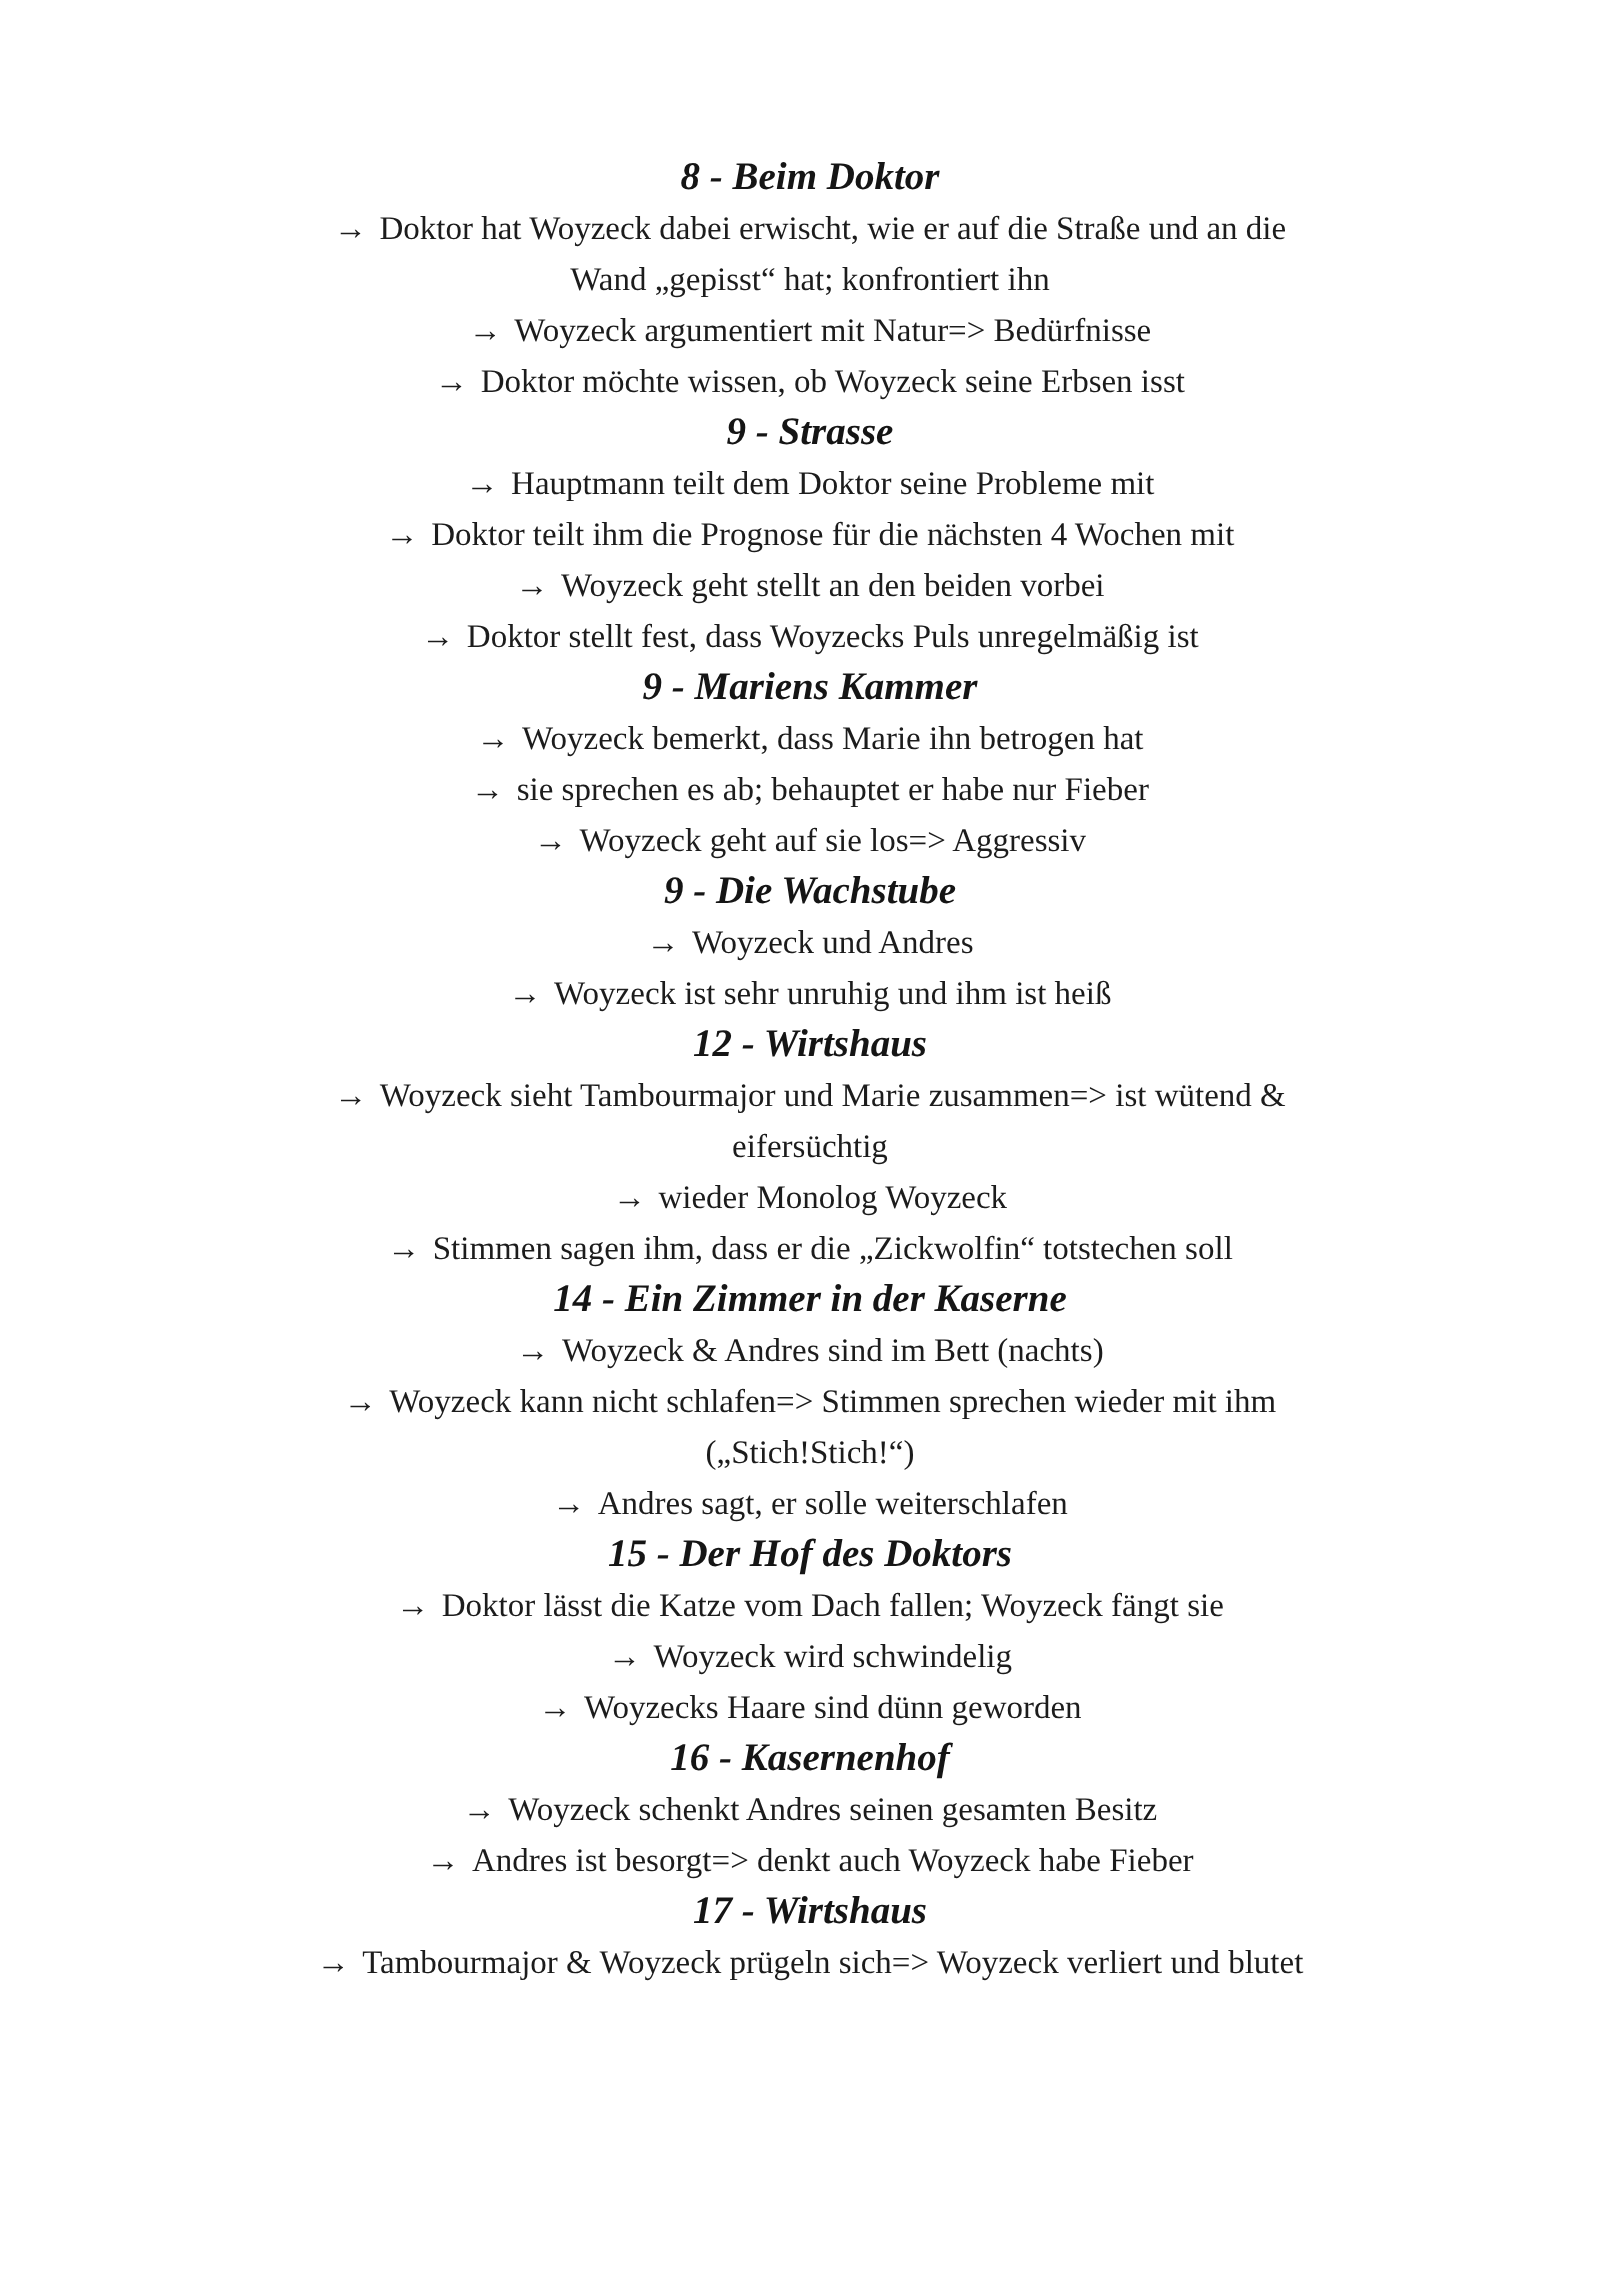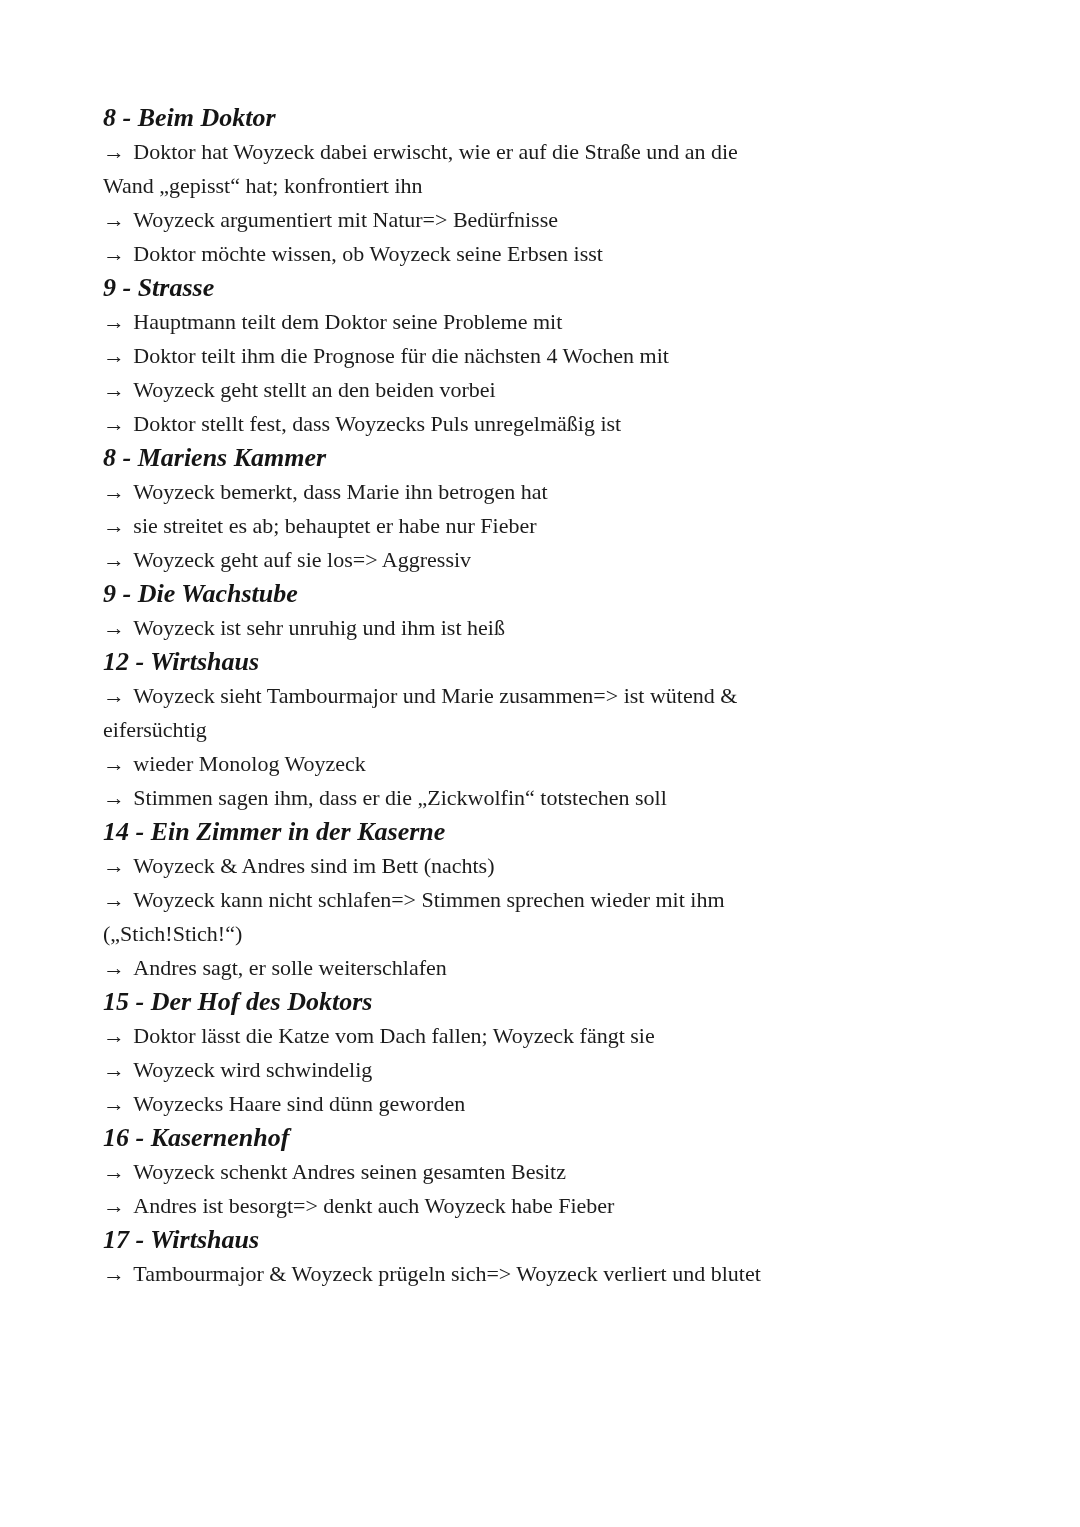--- a/index.html
+++ b/index.html
@@ -16,20 +16,21 @@
     font-family: "Liberation Serif", serif;
     color: #1c1c1c;
   }
   .content {
     position: absolute;
     left: 103px;
     top: 101px;
     width: 874px;
     font-size: 26px;
     line-height: 34px;
+    text-align: center;
   }
   .section-heading {
     margin: 0;
     font-size: 26px;
     line-height: 34px;
     font-weight: bold;
     font-style: italic;
     color: #151515;
   }
   .bullet {
@@ -52,25 +53,26 @@
       <h2 class="section-heading">8 - Beim Doktor</h2>
       <p class="bullet"><span class="arrow">→</span><span class="item-text">Doktor hat Woyzeck dabei erwischt, wie er auf die Straße und an die
 Wand „gepisst“ hat; konfrontiert ihn</span></p>
       <p class="bullet"><span class="arrow">→</span><span class="item-text">Woyzeck argumentiert mit Natur=&gt; Bedürfnisse</span></p>
       <p class="bullet"><span class="arrow">→</span><span class="item-text">Doktor möchte wissen, ob Woyzeck seine Erbsen isst</span></p>
       <h2 class="section-heading">9 - Strasse</h2>
       <p class="bullet"><span class="arrow">→</span><span class="item-text">Hauptmann teilt dem Doktor seine Probleme mit</span></p>
       <p class="bullet"><span class="arrow">→</span><span class="item-text">Doktor teilt ihm die Prognose für die nächsten 4 Wochen mit</span></p>
       <p class="bullet"><span class="arrow">→</span><span class="item-text">Woyzeck geht stellt an den beiden vorbei</span></p>
       <p class="bullet"><span class="arrow">→</span><span class="item-text">Doktor stellt fest, dass Woyzecks Puls unregelmäßig ist</span></p>
-      <h2 class="section-heading">8 - Mariens Kammer</h2>
+      <h2 class="section-heading">9 - Mariens Kammer</h2>
       <p class="bullet"><span class="arrow">→</span><span class="item-text">Woyzeck bemerkt, dass Marie ihn betrogen hat</span></p>
-      <p class="bullet"><span class="arrow">→</span><span class="item-text">sie streitet es ab; behauptet er habe nur Fieber</span></p>
+      <p class="bullet"><span class="arrow">→</span><span class="item-text">sie sprechen es ab; behauptet er habe nur Fieber</span></p>
       <p class="bullet"><span class="arrow">→</span><span class="item-text">Woyzeck geht auf sie los=&gt; Aggressiv</span></p>
       <h2 class="section-heading">9 - Die Wachstube</h2>
+      <p class="bullet"><span class="arrow">→</span><span class="item-text">Woyzeck und Andres</span></p>
       <p class="bullet"><span class="arrow">→</span><span class="item-text">Woyzeck ist sehr unruhig und ihm ist heiß</span></p>
       <h2 class="section-heading">12 - Wirtshaus</h2>
       <p class="bullet"><span class="arrow">→</span><span class="item-text">Woyzeck sieht Tambourmajor und Marie zusammen=&gt; ist wütend &amp;
 eifersüchtig</span></p>
       <p class="bullet"><span class="arrow">→</span><span class="item-text">wieder Monolog Woyzeck</span></p>
       <p class="bullet"><span class="arrow">→</span><span class="item-text">Stimmen sagen ihm, dass er die „Zickwolfin“ totstechen soll</span></p>
       <h2 class="section-heading">14 - Ein Zimmer in der Kaserne</h2>
       <p class="bullet"><span class="arrow">→</span><span class="item-text">Woyzeck &amp; Andres sind im Bett (nachts)</span></p>
       <p class="bullet"><span class="arrow">→</span><span class="item-text">Woyzeck kann nicht schlafen=&gt; Stimmen sprechen wieder mit ihm
 („Stich!Stich!“)</span></p>

